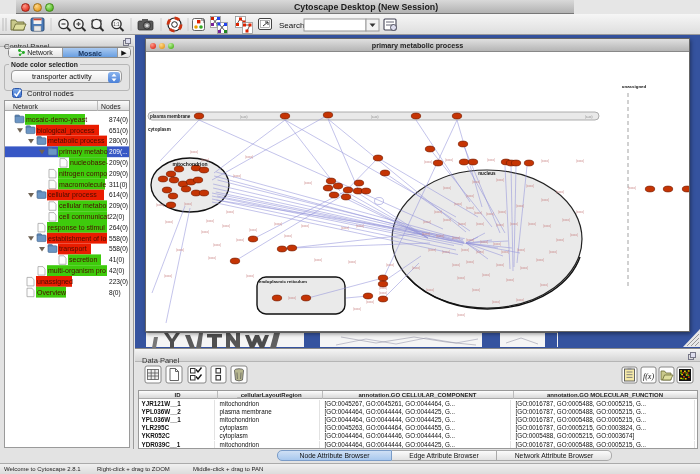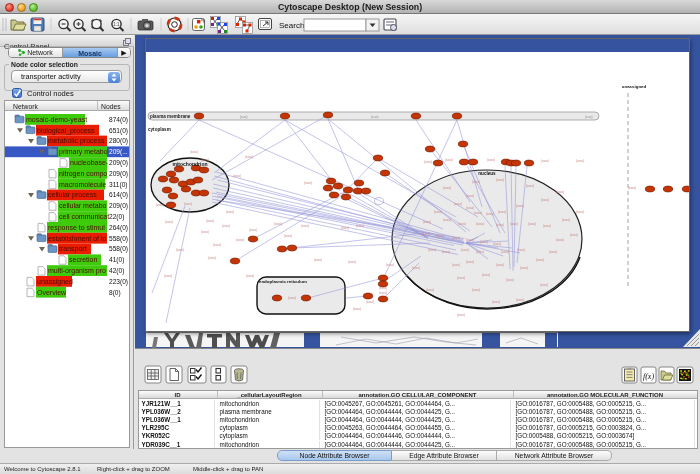--- a/index.html
+++ b/index.html
@@ -1,20 +1,20 @@
 <!DOCTYPE html>
 <html><head><meta charset="utf-8">
 <style>
 *{margin:0;padding:0;box-sizing:border-box}
 body{width:700px;height:474px;font-family:"Liberation Sans",sans-serif;position:relative;overflow:hidden;background:#e6e6e6}
 .abs{position:absolute}
 </style></head>
 <body>
 
-<div class="abs" style="left:0;top:0;width:700px;height:14px;background:linear-gradient(#d9d9d9,#b2b2b2);border-bottom:1px solid #777">
+<div class="abs" style="left:16px;top:0;width:558px;height:14px;background:linear-gradient(#d9d9d9,#b2b2b2);border-bottom:1px solid #777">
  <div class="abs" style="left:5px;top:2.5px;width:9px;height:9px;border-radius:50%;background:radial-gradient(circle at 35% 30%,#ff9a8a,#e33a2a 70%);border:0.5px solid #a02015"></div>
  <div class="abs" style="left:17px;top:2.5px;width:9px;height:9px;border-radius:50%;background:radial-gradient(circle at 35% 30%,#ffd98a,#e8a02a 70%);border:0.5px solid #a07015"></div>
  <div class="abs" style="left:29px;top:2.5px;width:9px;height:9px;border-radius:50%;background:radial-gradient(circle at 35% 30%,#baf09a,#5abb2a 70%);border:0.5px solid #3f8a15"></div>
  <div class="abs" style="left:0;top:2px;width:700px;text-align:center;font-size:8.8px;font-weight:bold;color:#1a1a1a">Cytoscape Desktop (New Session)</div>
 </div>
 
 <div class="abs" style="left:0;top:14px;width:700px;height:21px;background:linear-gradient(#f6f6f6,#dedede);border-bottom:1px solid #999">
 
 <svg width="700" height="21" viewBox="0 0 700 21" style="position:absolute;left:0;top:0">
  <line x1="3" y1="4" x2="3" y2="17" stroke="#bbb" stroke-width="1"></line>
@@ -142,21 +142,21 @@
           <line x1="1.5" y1="1.5" x2="5.5" y2="3.5" stroke="#2a2" stroke-width="0.7"></line>
           <line x1="5.5" y1="3.5" x2="2" y2="5.8" stroke="#2a2" stroke-width="0.7"></line>
         </svg>
       Network</div>
     <div style="width:55px;height:100%;background:linear-gradient(#a9c9f0,#699fe2);border-right:1px solid #999;font-size:7px;font-weight:bold;text-align:center;line-height:11px;color:#16335e">Mosaic</div>
     <div style="flex:1;height:100%;background:linear-gradient(#fdfdfd,#e4e4e4);font-size:7px;text-align:center;line-height:10px;color:#111">▶</div>
   </div>
 
   <div class="abs" style="left:4px;top:29px;width:126px;height:27px;border:1px solid #b6b6b6;border-radius:3px"></div>
   <div class="abs" style="left:9px;top:25.5px;background:#e3e3e3;padding:0 2px;font-size:6.8px;font-weight:bold;color:#222">Node color selection</div>
-  <div class="abs" style="left:11px;top:35px;width:111px;height:13px;background:linear-gradient(#ffffff,#e9e9e9);border:1px solid #9a9a9a;border-radius:4px;font-size:7.3px;line-height:12px;color:#111;padding-left:9px">transporter activity
+  <div class="abs" style="left:11px;top:35px;width:111px;height:13px;background:linear-gradient(#ffffff,#e9e9e9);border:1px solid #9a9a9a;border-radius:4px;font-size:7.3px;line-height:12px;color:#111;padding-left:20px">transporter activity
      <div class="abs" style="right:1px;top:0.5px;width:12px;height:11px;border-radius:3px;background:linear-gradient(#8ab4ee,#4a80d8)">
        <svg width="12" height="11" style="display:block">
           <path d="M6 1.5 L8.5 4.5 L3.5 4.5 Z" fill="#fff"></path>
           <path d="M6 9.5 L8.5 6.5 L3.5 6.5 Z" fill="#fff"></path>
         </svg>
      </div>
   </div>
 
   <div class="abs" style="left:12px;top:53px;width:10px;height:10px;border-radius:2.5px;background:linear-gradient(#7eabe8,#3a6fd0);border:1px solid #2a55a8">
     <svg width="9" height="9" style="display:block">
@@ -282,20 +282,26 @@
   </div>
 
   <svg class="abs" style="right:0;bottom:1px" width="17" height="18">
       <path d="M17 0 L17 18 L0 18 Z" fill="#e8e8e8"></path>
       <line x1="4" y1="17" x2="16" y2="5" stroke="#999" stroke-width="1"></line>
       <line x1="8" y1="17" x2="16" y2="9" stroke="#999" stroke-width="1"></line>
       <line x1="12" y1="17" x2="16" y2="13" stroke="#999" stroke-width="1"></line>
     </svg>
 
   <div class="abs" style="left:10px;top:3px;width:545px;height:294px;border:1px solid #666;box-shadow:1px 2px 4px rgba(0,0,0,0.4)">
+    <div class="abs" style="left:0;top:0;width:100%;height:13px;background:linear-gradient(#e0e0e0,#b5b5b5);border-bottom:1px solid #888">
+      <div class="abs" style="left:4px;top:3.5px;width:6px;height:6px;border-radius:50%;background:radial-gradient(circle at 35% 30%,#ff9a8a,#e33a2a 70%)"></div>
+      <div class="abs" style="left:13px;top:3.5px;width:6px;height:6px;border-radius:50%;background:radial-gradient(circle at 35% 30%,#ffd98a,#e8a02a 70%)"></div>
+      <div class="abs" style="left:22px;top:3.5px;width:6px;height:6px;border-radius:50%;background:radial-gradient(circle at 35% 30%,#baf09a,#5abb2a 70%)"></div>
+      <div class="abs" style="left:0;top:2px;width:100%;text-align:center;font-size:7.2px;font-weight:bold;color:#222">primary metabolic process</div>
+    </div>
     <div class="abs" style="left:0;top:13px;width:543px;height:279px;background:#fff;overflow:hidden">
       <svg width="543" height="279" viewBox="0 0 543 279" style="position:absolute;left:0;top:0">
 <rect x="2" y="60" width="451" height="8" rx="4" fill="#e9e9e9" stroke="#9a9a9a" stroke-width="0.8"></rect>
 <ellipse cx="44" cy="133" rx="39" ry="27" fill="#eaeaea" stroke="#111" stroke-width="1.3"></ellipse>
 <ellipse cx="341" cy="187" rx="95" ry="69" fill="#eaeaea" stroke="#222" stroke-width="1.2"></ellipse>
 <path d="M 261 224 A 95 69 0 0 0 434 205" fill="none" stroke="#111" stroke-width="1.4"></path>
 <rect x="111" y="225" width="88" height="37" rx="9" fill="#eaeaea" stroke="#111" stroke-width="1.4"></rect>
 <line x1="482" y1="41" x2="482" y2="234" stroke="#999" stroke-width="0.9" stroke-dasharray="4,3"></line>
 <line x1="70.2" y1="120.0" x2="317.1" y2="187.8" stroke="#9292da" stroke-width="0.7" opacity="0.78"></line>
 <line x1="68.1" y1="124.0" x2="320.7" y2="191.8" stroke="#9292da" stroke-width="0.7" opacity="0.78"></line>
@@ -508,20 +514,27 @@
 <text x="44" y="114" font-size="5" font-weight="bold" fill="#111" text-anchor="middle">mitochondrion</text>
 <text x="341" y="123" font-size="4.6" font-weight="bold" fill="#111" text-anchor="middle">nucleus</text>
 <text x="113" y="231" font-size="4.4" font-weight="bold" fill="#111">endoplasmic reticulum</text>
 <text x="488" y="36" font-size="4.4" font-weight="bold" fill="#111" text-anchor="middle">unassigned</text>
 </svg>
     </div>
   </div>
 </div>
 
 <div class="abs" style="left:135px;top:348px;width:565px;height:101px;background:#e3e3e3;border-top:1px solid #888">
+  <div class="abs" style="left:0;top:0;width:565px;height:13px;background:linear-gradient(#f5f5f5,#d5d5d5);border-bottom:1px solid #b5b5b5">
+    <span style="font-size:7.5px;color:#333;margin-left:7px;line-height:13px;display:inline-block">Data Panel</span>
+    <svg class="abs" style="right:4px;top:3px" width="8" height="8">
+        <rect x="0.5" y="2.5" width="5" height="5" fill="none" stroke="#778" stroke-width="1"></rect>
+        <rect x="2.5" y="0.5" width="5" height="5" fill="#dde" stroke="#778" stroke-width="1"></rect>
+      </svg>
+  </div>
   <div class="abs" style="left:0;top:14px;width:565px;height:26px">
 
 <svg width="566" height="26" viewBox="0 0 566 26" style="position:absolute;left:0;top:0">
  <g transform="translate(10,3)">
   <rect x="0" y="0" width="16" height="17" rx="2" fill="#fdfdfd" stroke="#888" stroke-width="1"></rect>
   <rect x="2.5" y="3.5" width="11" height="10" fill="#eee" stroke="#555" stroke-width="0.8"></rect>
   <line x1="2.5" y1="7" x2="13.5" y2="7" stroke="#555" stroke-width="0.8"></line>
           <line x1="2.5" y1="10" x2="13.5" y2="10" stroke="#555" stroke-width="0.8"></line>
   <line x1="6.2" y1="3.5" x2="6.2" y2="13.5" stroke="#555" stroke-width="0.8"></line>
           <line x1="9.9" y1="3.5" x2="9.9" y2="13.5" stroke="#555" stroke-width="0.8"></line>

